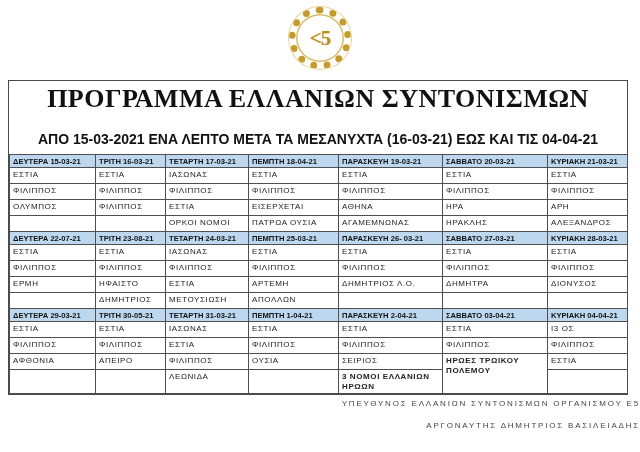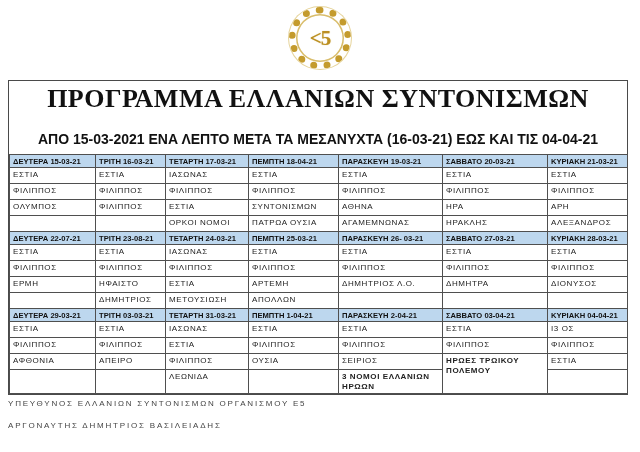--- a/index.html
+++ b/index.html
@@ -41,21 +41,21 @@
     background:#bdd7ee;font-size:7.6px;line-height:9px;font-weight:bold;
     padding:2px 2px 1px 3px;white-space:nowrap;color:#111;
   }
   .schedule td{
     font-size:8px;line-height:10px;letter-spacing:0.6px;font-weight:500;
     padding:2px 2px 1px 3px;height:12px;white-space:nowrap;color:#222;
   }
   .schedule td.wrap{white-space:normal;font-weight:bold;}
   
   .footer-line{
-    position:absolute;left:8px;right:0;text-align:left;
+    position:absolute;left:16px;right:0;text-align:right;
     font-size:8px;letter-spacing:1.8px;color:#454545;
   }
   .footer-line.l1{top:399px;}
   .footer-line.l2{top:421px;}
 </style>
 </head>
 <body>
 
 <div class="logo-wrap">
   <div class="logo-ring">
@@ -103,21 +103,21 @@
           <td>ΦΙΛΙΠΠΟΣ</td>
           <td>ΦΙΛΙΠΠΟΣ</td>
           <td>ΦΙΛΙΠΠΟΣ</td>
           <td>ΦΙΛΙΠΠΟΣ</td>
           <td>ΦΙΛΙΠΠΟΣ</td>
         </tr>
         <tr>
           <td>ΟΛΥΜΠΟΣ</td>
           <td>ΦΙΛΙΠΠΟΣ</td>
           <td>ΕΣΤΙΑ</td>
-          <td>ΣΥΝΤΟΝΙΣΜΩΝ</td>
+          <td>ΕΙΣΕΡΧΕΤΑΙ</td>
           <td>ΑΘΗΝΑ</td>
           <td>ΗΡΑ</td>
           <td>ΑΡΗ</td>
         </tr>
         <tr>
           <td></td>
           <td></td>
           <td>ΟΡΚΟΙ ΝΟΜΟΙ</td>
           <td>ΠΑΤΡΩΑ ΟΥΣΙΑ</td>
           <td>ΑΓΑΜΕΜΝΩΝΑΣ</td>
@@ -164,21 +164,21 @@
           <td></td>
           <td>ΔΗΜΗΤΡΙΟΣ</td>
           <td>ΜΕΤΟΥΣΙΩΣΗ</td>
           <td>ΑΠΟΛΛΩΝ</td>
           <td></td>
           <td></td>
           <td></td>
         </tr>
         <tr>
           <th>ΔΕΥΤΕΡΑ 29-03-21</th>
-          <th>ΤΡΙΤΗ 03-03-21</th>
+          <th>ΤΡΙΤΗ 30-05-21</th>
           <th>ΤΕΤΑΡΤΗ 31-03-21</th>
           <th>ΠΕΜΠΤΗ 1-04-21</th>
           <th>ΠΑΡΑΣΚΕΥΗ 2-04-21</th>
           <th>ΣΑΒΒΑΤΟ 03-04-21</th>
           <th>ΚΥΡΙΑΚΗ 04-04-21</th>
         </tr>
         <tr>
           <td>ΕΣΤΙΑ</td>
           <td>ΕΣΤΙΑ</td>
           <td>ΙΑΣΩΝΑΣ</td>

